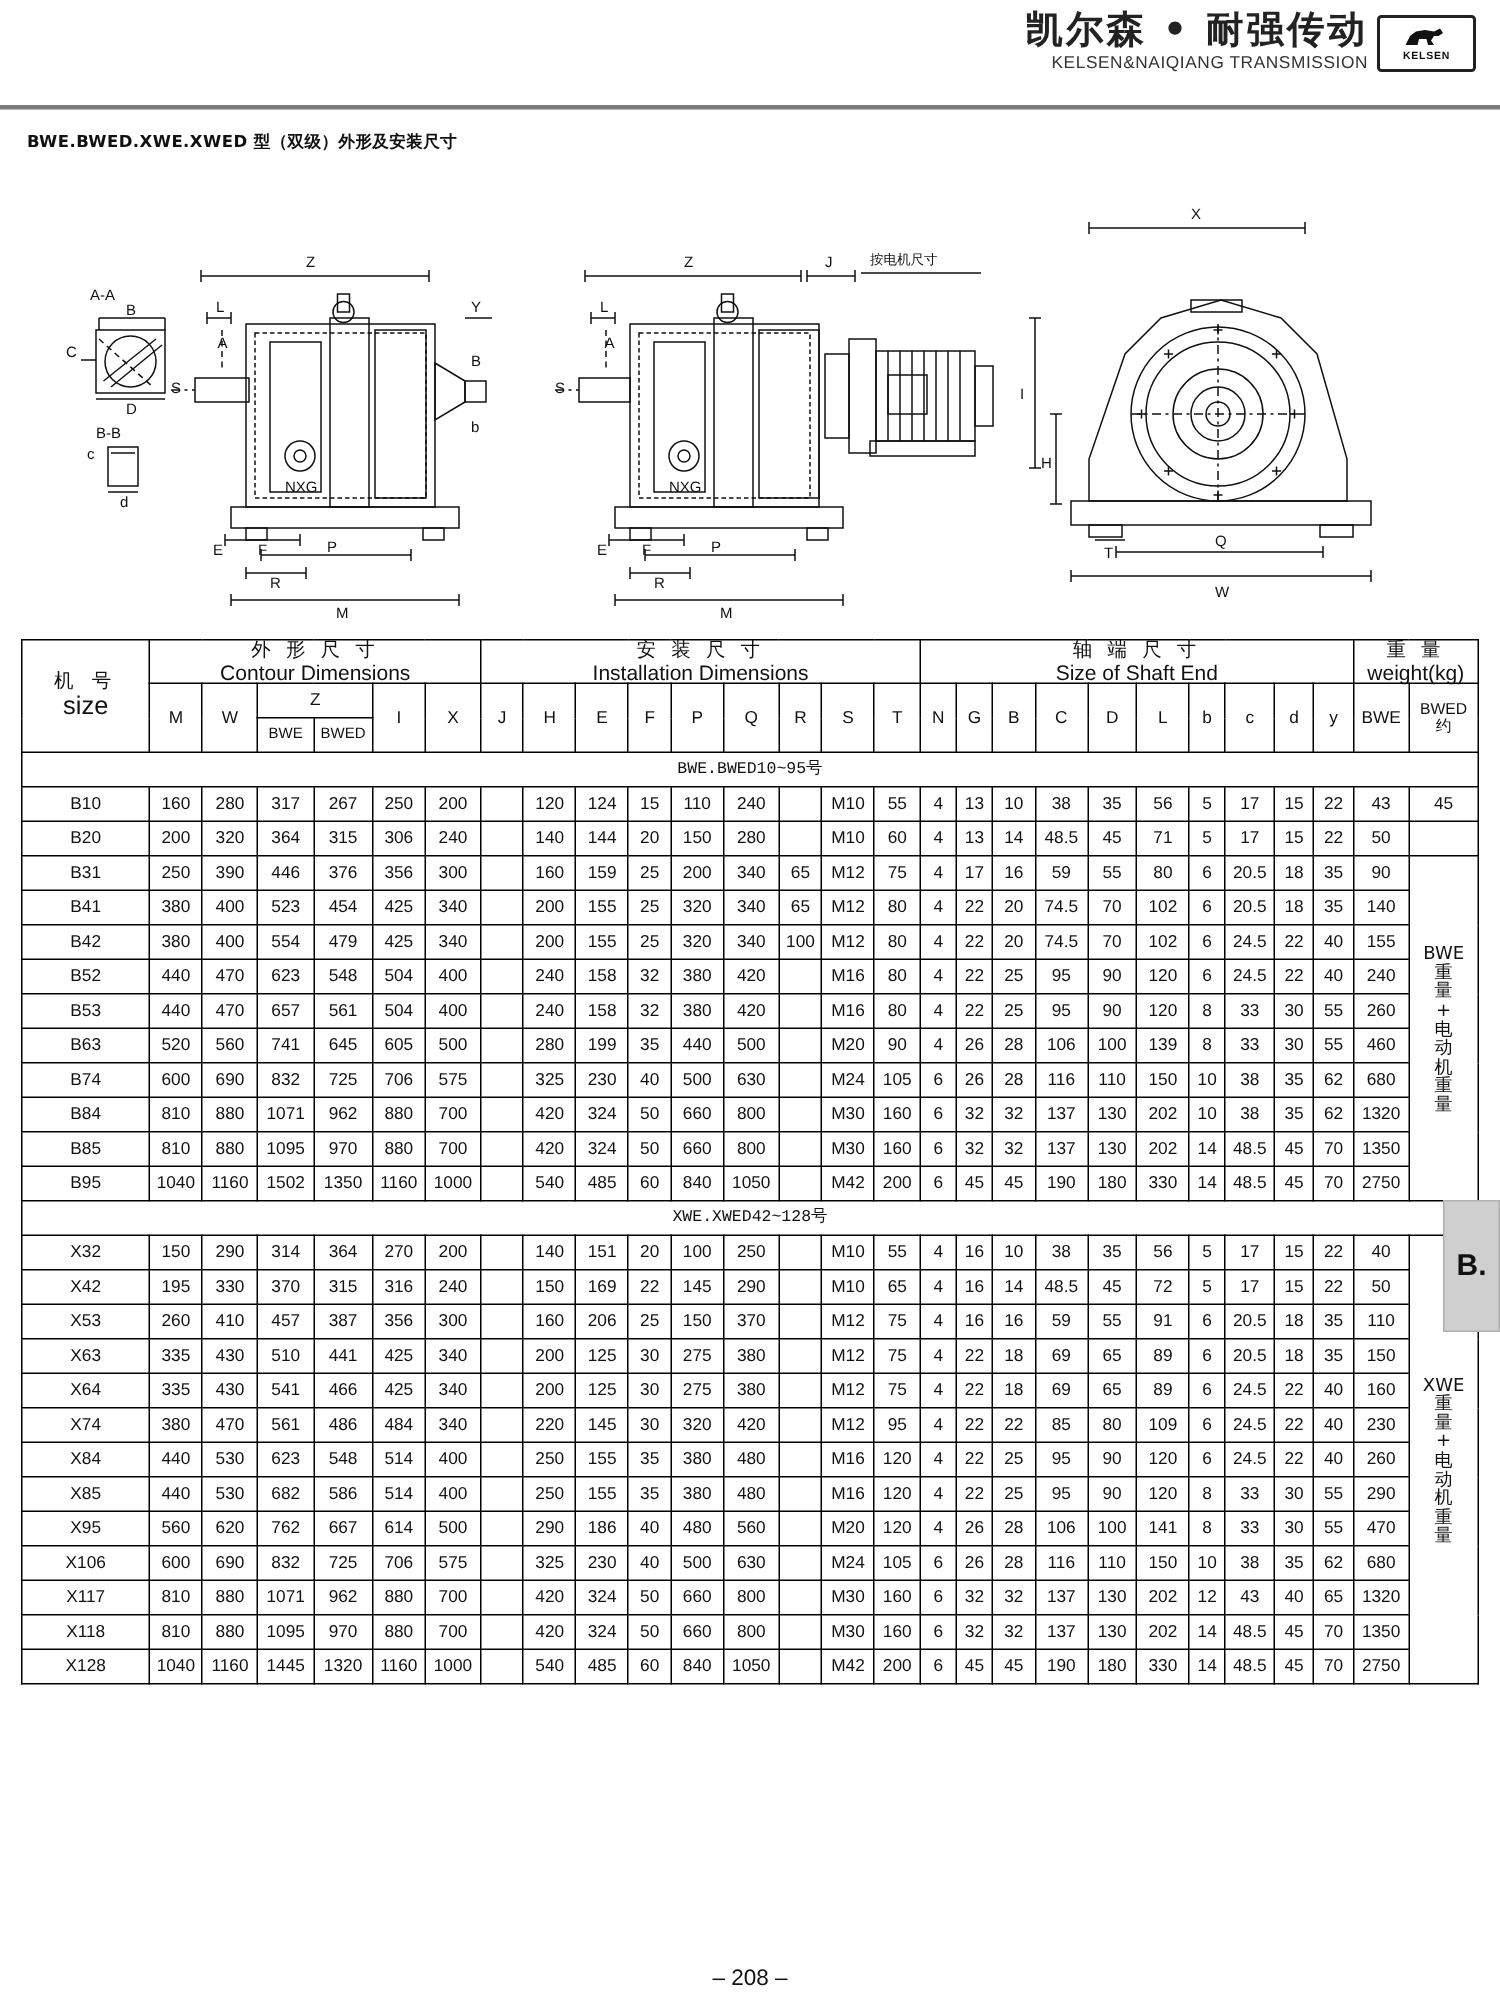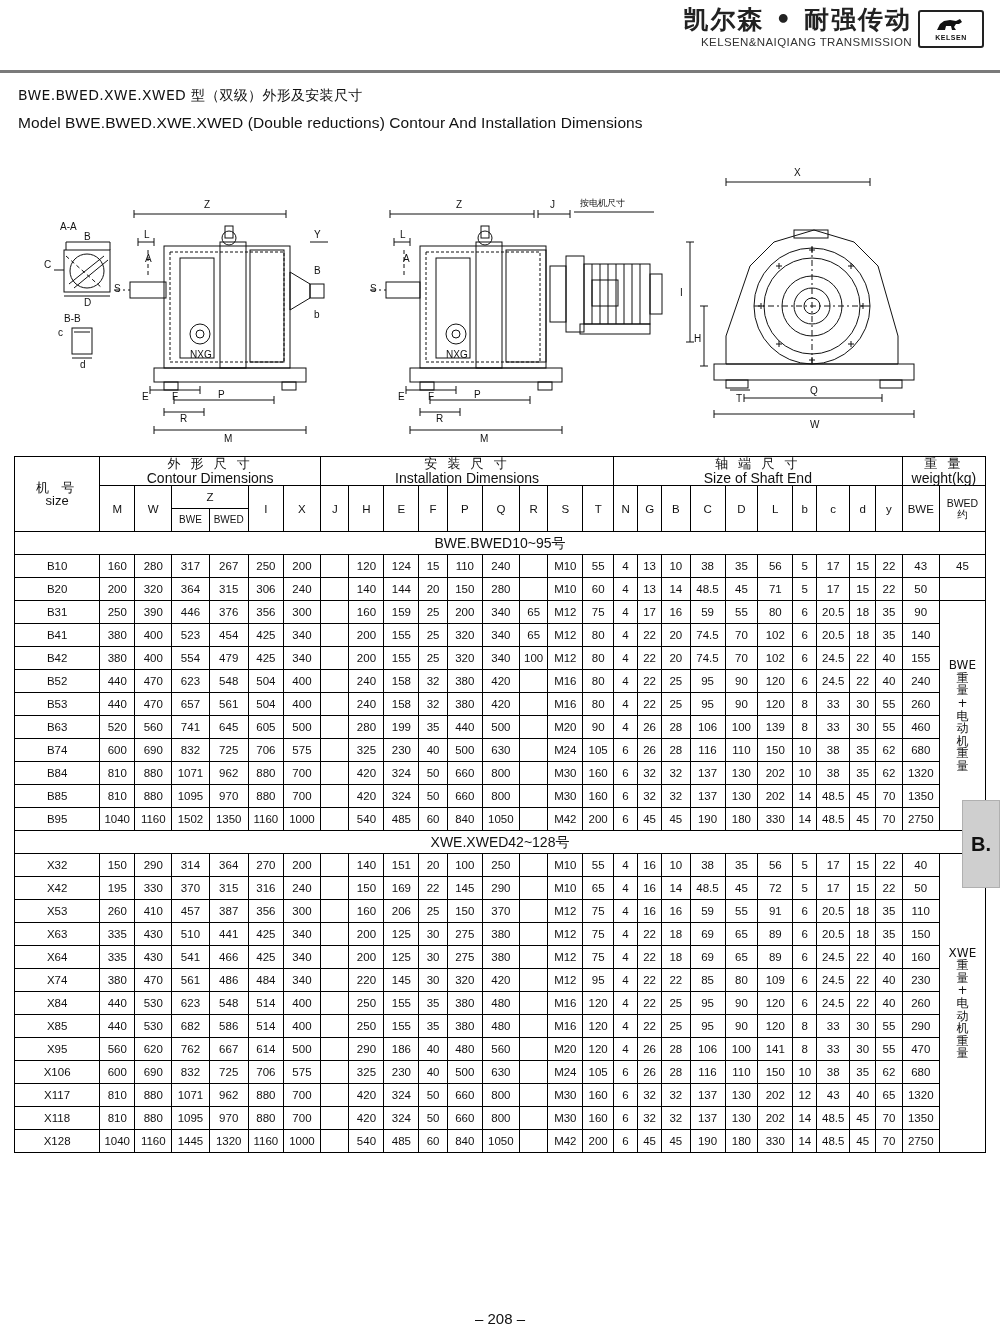--- a/index.html
+++ b/index.html
@@ -38,21 +38,21 @@
     flex-direction:column;background:#fff;
   }
   .logo-mark{font-size:13px;line-height:12px;color:#111;}
   .logo-text{font-size:7px;letter-spacing:.5px;color:#111;font-weight:bold;}
   .brand-inner{display:inline-block;padding-right:72px;}
 
   
   .titles{margin:14px 0 0 18px;}
   .title-cn{
     font-family:"DejaVu Sans", sans-serif;
-    font-size:14px;font-weight:normal;color:#111;letter-spacing:.3px;
+    font-size:11px;font-weight:bold;color:#111;letter-spacing:.3px;
   }
   .title-en{
     font-size:15.5px;color:#111;margin-top:9px;letter-spacing:.1px;
   }
 
   
   .drawing{
     position:relative;
     margin:14px 14px 0 14px;
     height:300px;
@@ -86,27 +86,27 @@
   table.spec .grp .en{
     font-family:"Liberation Sans",sans-serif;
     font-size:14px;
     display:block;
   }
   table.spec .grp .cn{display:block;letter-spacing:3px;}
   .sizehdr{
     font-family:"DejaVu Sans",sans-serif;
     font-size:13px;line-height:1.25;margin-top:12px;
   }
-  .sizehdr .en{font-family:"Liberation Sans",sans-serif;font-size:13px;display:block;}
+  .sizehdr .en{font-family:"Liberation Sans",sans-serif;font-size:17px;display:block;}
   .sizehdr .cn{display:block;letter-spacing:4px;}
   .seprow td{
     text-align:left;
     padding-left:5px;
-    font-family:Liberation Sans, sans-serif;
-    font-size:14px;
+    font-family:Liberation Mono, monospace;
+    font-size:11px;
     height:18px;
   }
   .modelcell{font-weight:bold;}
   .vert-note{
     font-family:"DejaVu Sans",sans-serif;
     font-size:12px;
     line-height:1.15;
     letter-spacing:0;
   }
   .vert-note span{display:block;}
@@ -139,21 +139,20 @@
           <path d="M3 12 L6 6 L10 3 L16 2 L22 3 L26 1 L28 4 L25 6 L22 6 L20 9 L22 12 L18 12 L17 8 L12 8 L11 12 Z" fill="#111"></path>
         </svg>
       </div>
       <div class="logo-text">KELSEN</div>
     </div>
   </div>
 </div>
 
 <div class="titles">
   <div class="title-cn">BWE.BWED.XWE.XWED 型（双级）外形及安装尺寸</div>
-  <div class="title-en">Model BWE.BWED.XWE.XWED (Double reductions) Contour And Installation Dimensions</div>
 </div>
 
 <div class="drawing">
 <svg width="972" height="300" viewBox="0 0 972 300">
   <g stroke="#111" fill="none" stroke-width="1">
 
   <g>
     <text x="46" y="84" class="dim-label" fill="#111" stroke="none">A-A</text>
     <path d="M52 96 L96 96 M52 96 L52 104 M96 96 L96 104"></path>
     <text x="70" y="94" class="dim-label" fill="#111" stroke="none">B</text>

